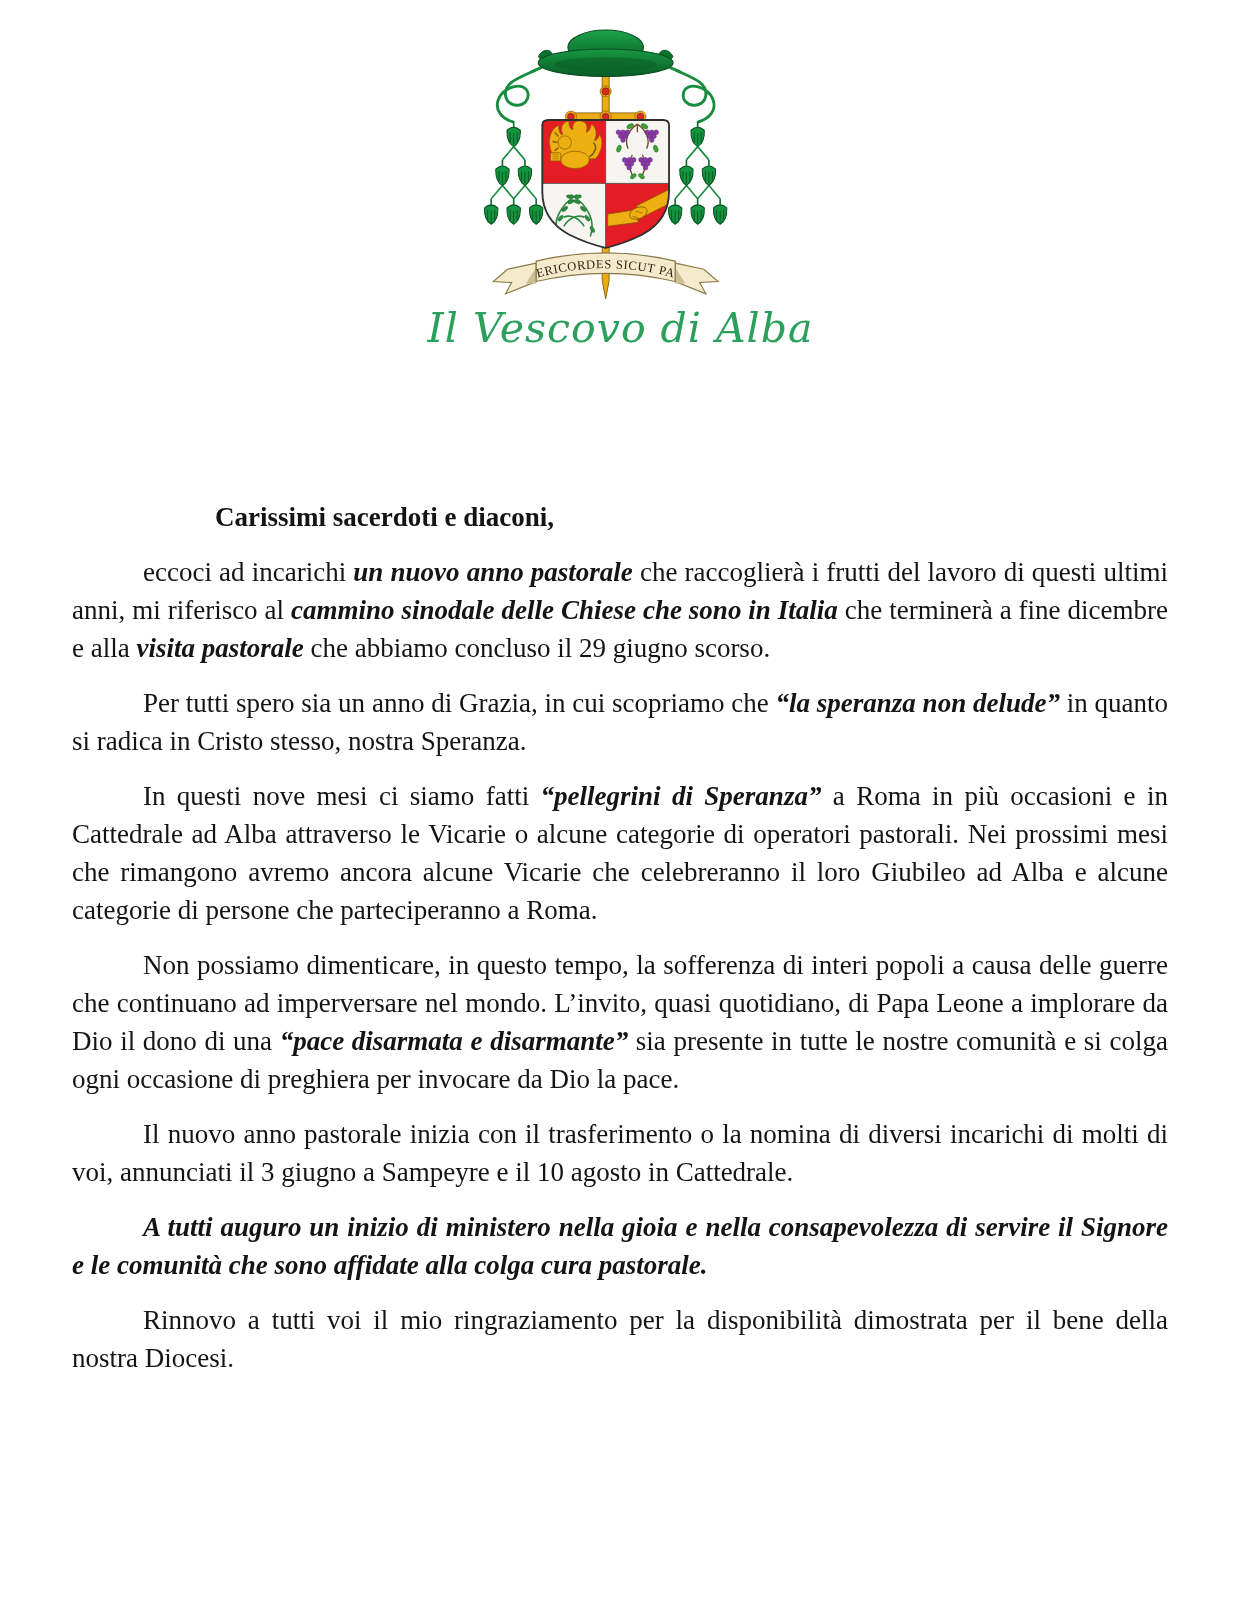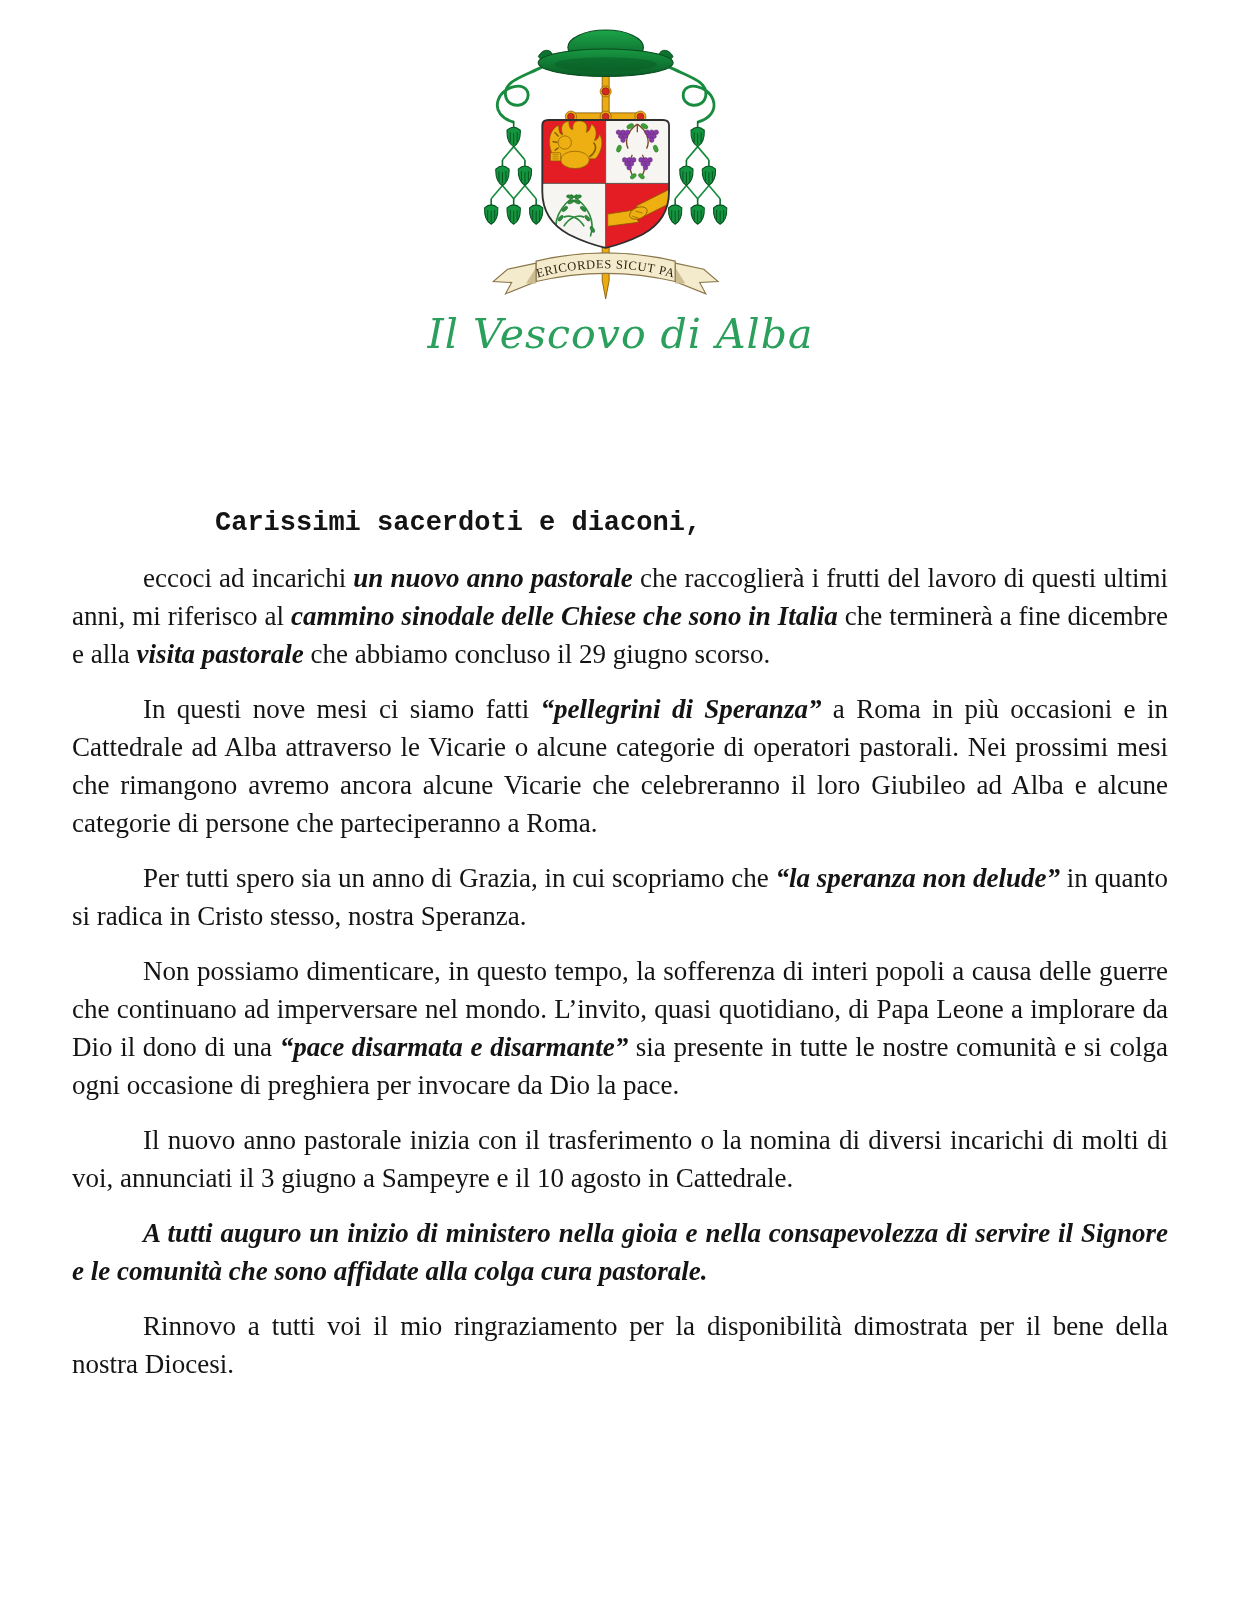--- a/index.html
+++ b/index.html
@@ -3,27 +3,26 @@
 <meta charset="utf-8">
 <style>
   html,body{margin:0;padding:0;}
   body{
     width:1241px;height:1618px;background:#ffffff;overflow:hidden;
     font-family:"Liberation Serif", serif;color:#141414;
   }
   .crest-section{padding-top:26px;display:flex;flex-direction:column;align-items:center;}
   svg.crest{width:276px;height:278px;display:block;}
   .crest-title{
-    margin-top:6px;
     font-family:"DejaVu Serif", serif;font-style:italic;font-weight:500;
     font-size:41px;line-height:48px;color:#2aa05c;letter-spacing:1px;
   }
   .letter{margin:146px 73px 0 72px;font-size:27px;line-height:38px;text-align:justify;}
   .letter p{margin:0 0 17px 0;}
-  .salutation{font-weight:bold;text-indent:143px;text-align:left;font-family:Liberation Mono, monospace;}
+  .salutation{font-weight:bold;text-indent:143px;text-align:left;}
   .para{text-indent:71px;}
   .para b{font-weight:bold;font-style:italic;}
 </style>
 </head>
 <body>
 
 <div class="crest-section">
   <svg class="crest" viewBox="0 0 270 272" xmlns="http://www.w3.org/2000/svg">
     <defs>
       <linearGradient id="gDome" x1="0" y1="0" x2="0" y2="1">
@@ -179,20 +178,20 @@
     </g>
   </svg>
 
   <div class="crest-title">Il Vescovo di Alba</div>
 </div>
 
 <div class="letter">
   <p class="salutation">Carissimi sacerdoti e diaconi,</p>
   <div>
       <p class="para"><span>eccoci ad incarichi </span><b>un nuovo anno pastorale</b><span> che raccoglierà i frutti del lavoro di questi ultimi anni, mi riferisco al </span><b>cammino sinodale delle Chiese che sono in Italia</b><span> che terminerà a fine dicembre e alla </span><b>visita pastorale</b><span> che abbiamo concluso il 29 giugno scorso.</span></p>
+      <p class="para"><span>Per tutti spero sia un anno di Grazia, in cui scopriamo che </span><b>“la speranza non delude”</b><span> in quanto si radica in Cristo stesso, nostra Speranza.</span></p>
       <p class="para"><span>In questi nove mesi ci siamo fatti </span><b>“pellegrini di Speranza”</b><span> a Roma in più occasioni e in Cattedrale ad Alba attraverso le Vicarie o alcune categorie di operatori pastorali. Nei prossimi mesi che rimangono avremo ancora alcune Vicarie che celebreranno il loro Giubileo ad Alba e alcune categorie di persone che parteciperanno a Roma.</span></p>
-      <p class="para"><span>Per tutti spero sia un anno di Grazia, in cui scopriamo che </span><b>“la speranza non delude”</b><span> in quanto si radica in Cristo stesso, nostra Speranza.</span></p>
       <p class="para"><span>Non possiamo dimenticare, in questo tempo, la sofferenza di interi popoli a causa delle guerre che continuano ad imperversare nel mondo. L’invito, quasi quotidiano, di Papa Leone a implorare da Dio il dono di una </span><b>“pace disarmata e disarmante”</b><span> sia presente in tutte le nostre comunità e si colga ogni occasione di preghiera per invocare da Dio la pace.</span></p>
       <p class="para"><span>Il nuovo anno pastorale inizia con il trasferimento o la nomina di diversi incarichi di molti di voi, annunciati il 3 giugno a Sampeyre e il 10 agosto in Cattedrale.</span></p>
       <p class="para"><b>A tutti auguro un inizio di ministero nella gioia e nella consapevolezza di servire il Signore e le comunità che sono affidate alla colga cura pastorale.</b></p>
       <p class="para"><span>Rinnovo a tutti voi il mio ringraziamento per la disponibilità dimostrata per il bene della nostra Diocesi.</span></p>
     </div>
 </div>
 
 </body></html>

